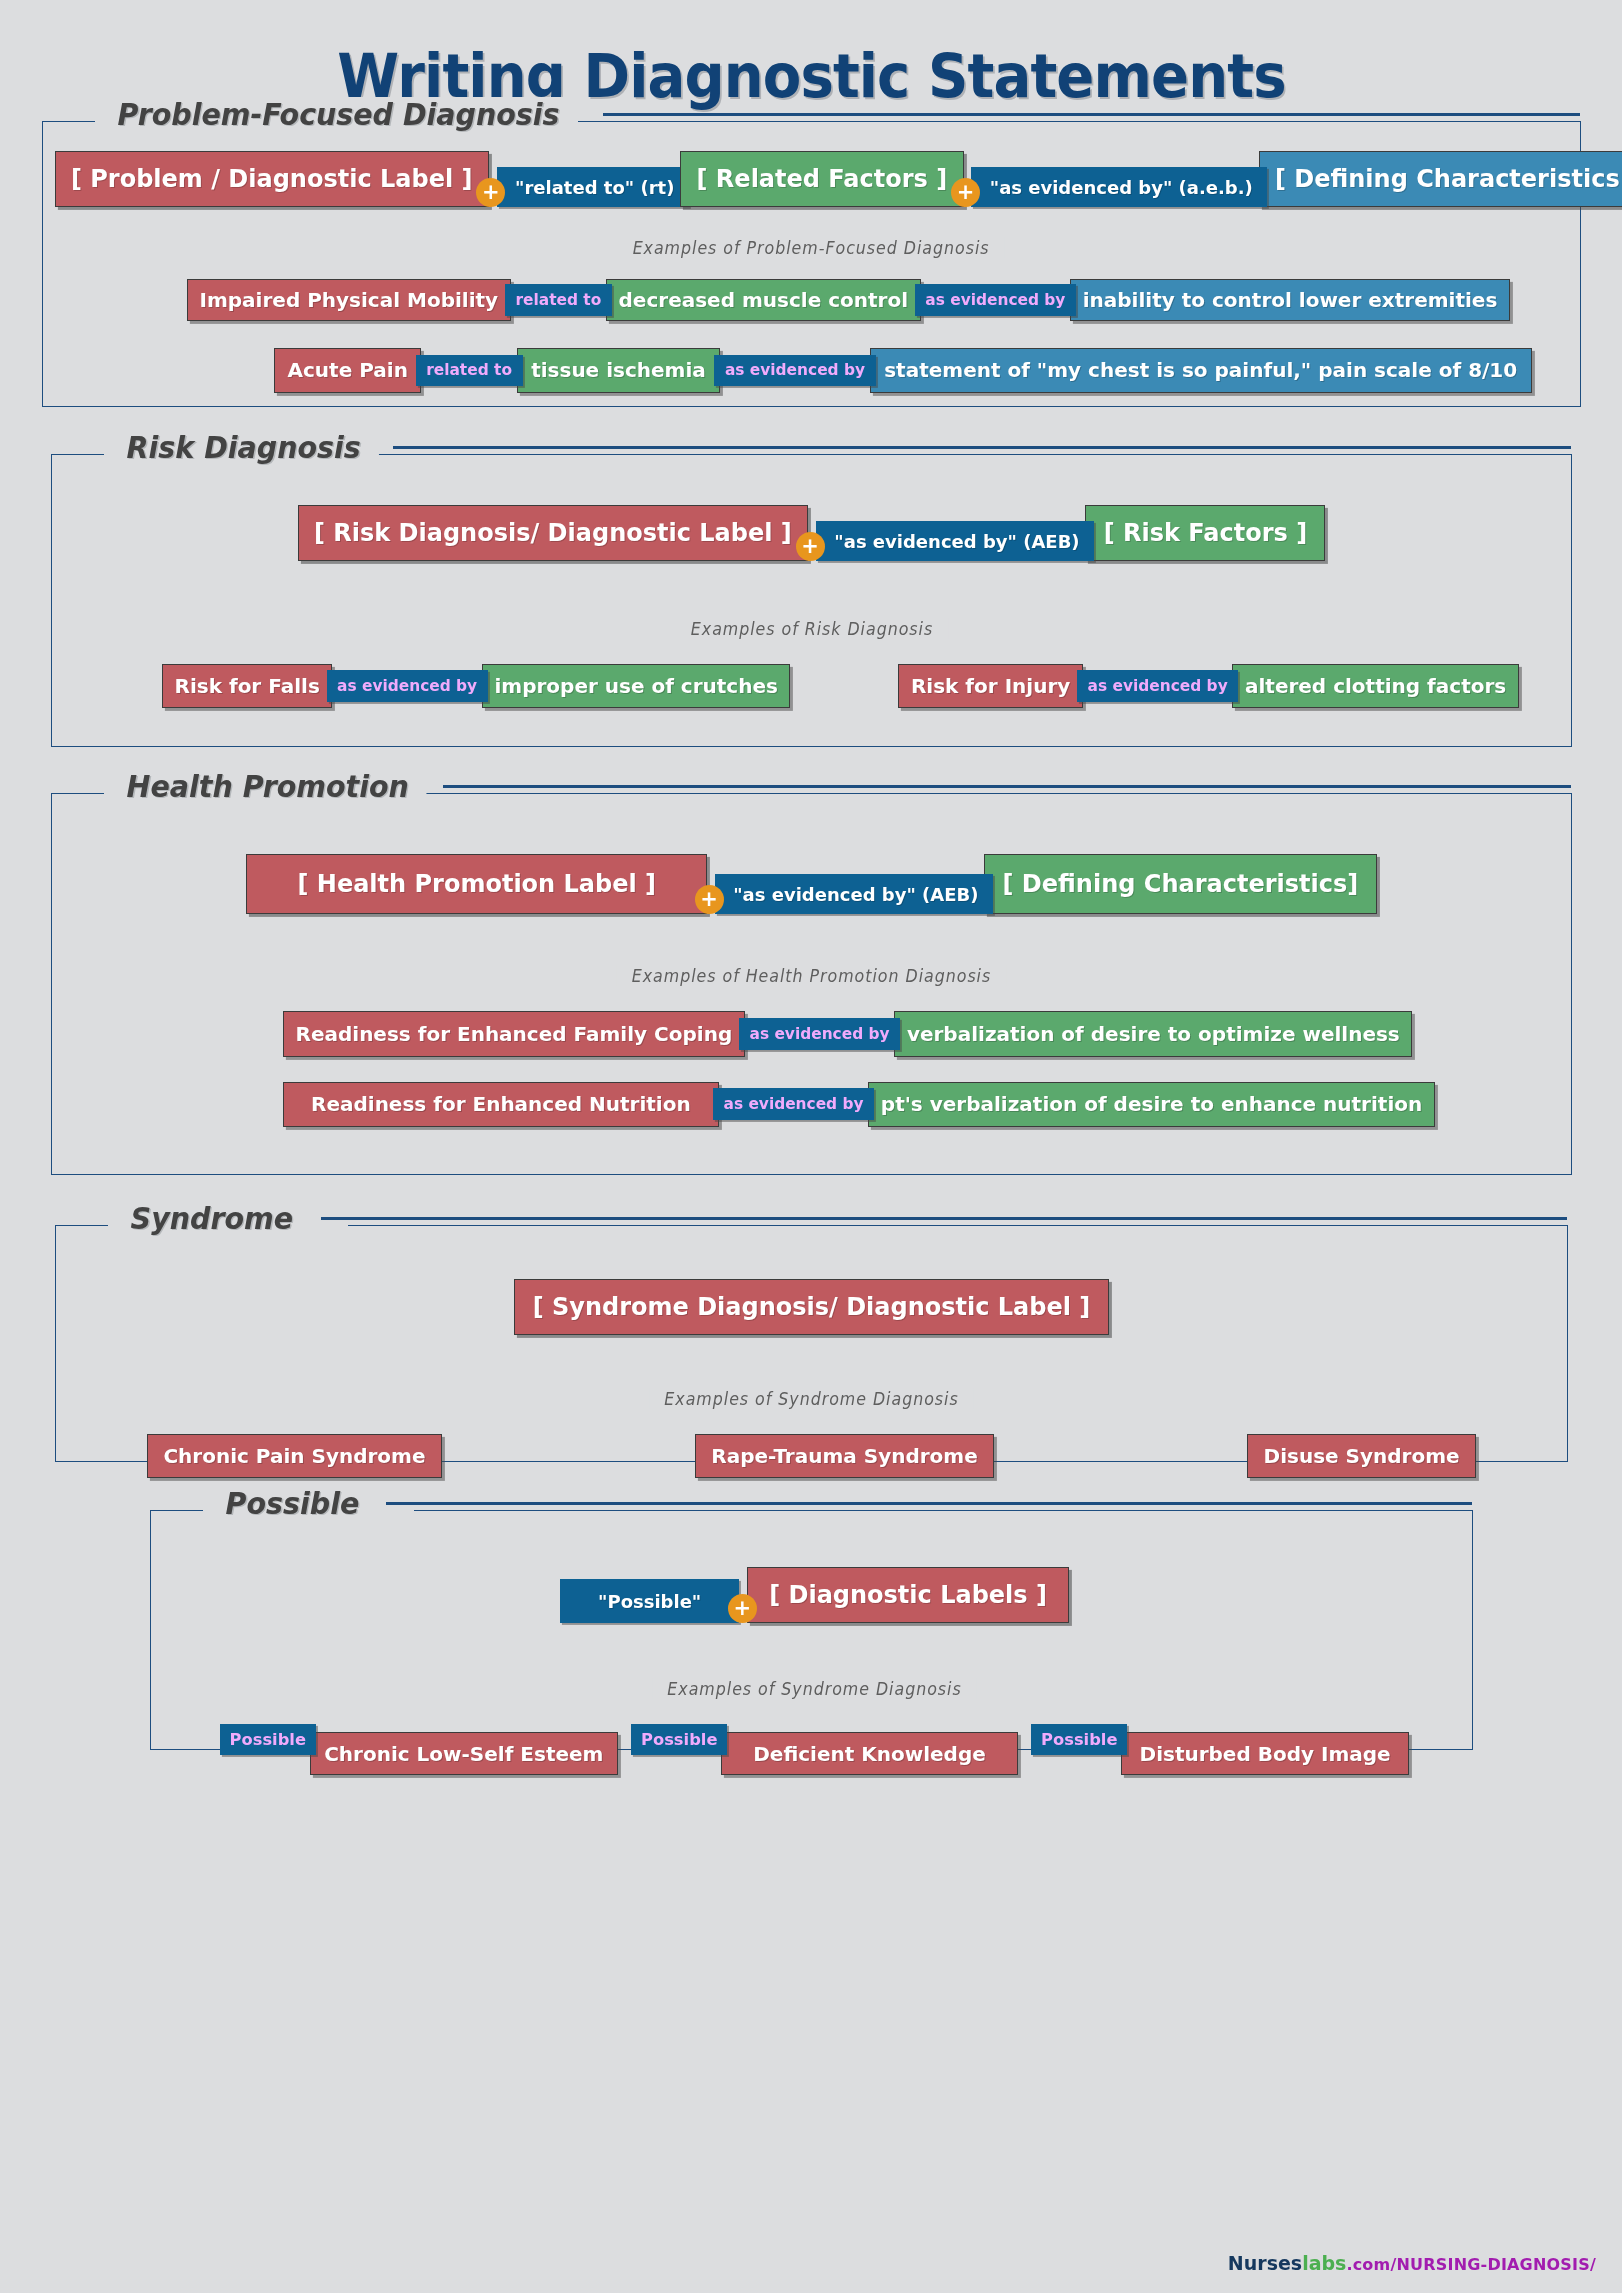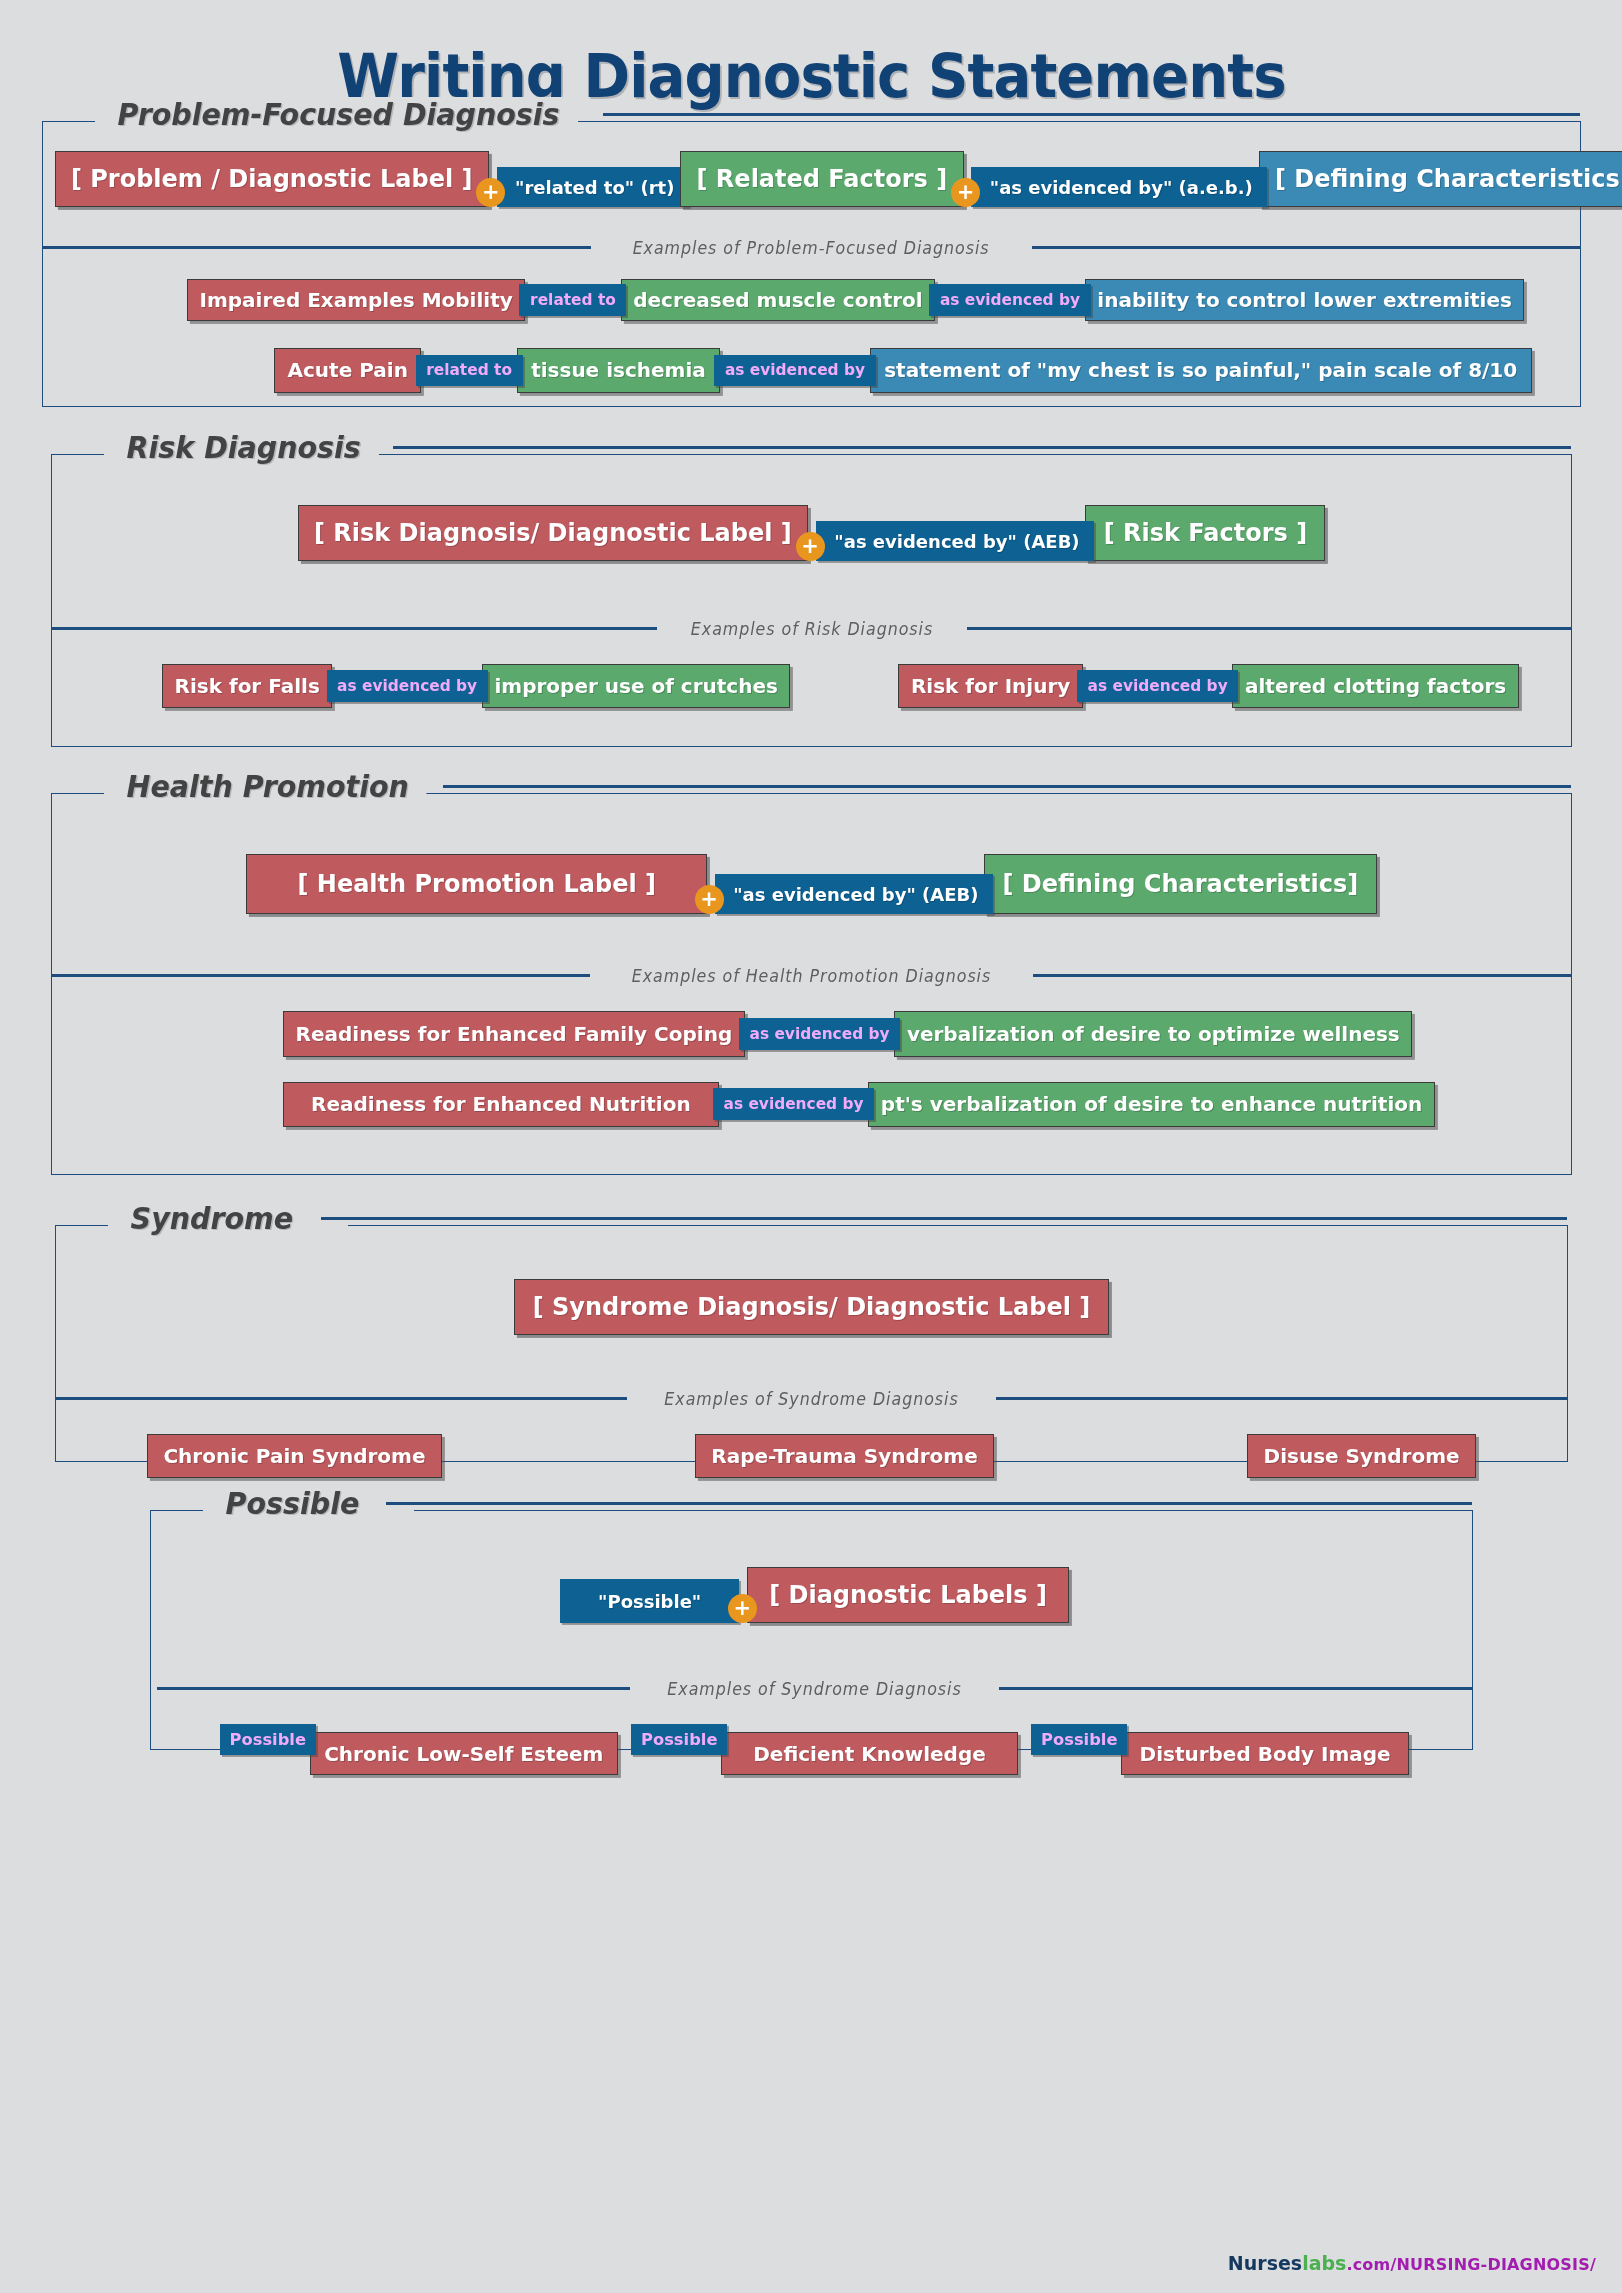--- a/index.html
+++ b/index.html
@@ -105,21 +105,21 @@
     font-size:21px;
     line-height:1;
     z-index:6;
     flex:0 0 auto;
   }
 
   
   .ex-divider{
     position:relative;
     display:flex;
-    align-items:center;
+    align-items:flex-start;
     border-top:1.9px solid #1d4d7f;
     margin:0;
   }
   .ex-divider .dl, .ex-divider .dr{
     flex:1; height:2.9px; background:#1d4d7f;
   }
   .ex-divider .dtext{
     background:#dcdddf;
     padding:0 17.3px;
     color:#5e5e5e;
@@ -202,21 +202,21 @@
 
   <div class="ex-wrap">
     <div class="ex-divider">
       <div class="div-mask"></div>
       <span class="dl"></span>
       <span class="dtext">Examples of Problem-Focused Diagnosis</span>
       <span class="dr"></span>
     </div>
 
     <div class="ex-row" style="margin:21px 0 0 144px;">
-      <div class="ex-chip red" style="font-size:20px;padding:7.7px 11.5px;margin-right:-5.8px;z-index:4;">Impaired Examples Mobility</div>
+      <div class="ex-chip red" style="font-size:20px;padding:7.7px 11.5px;margin-right:-5.8px;z-index:4;">Impaired Physical Mobility</div>
       <div class="ex-conn" style="margin-right:-5.8px;">related to</div>
       <div class="ex-chip green" style="font-size:20px;padding:7.7px 11.5px;margin-right:-5.8px;z-index:4;">decreased muscle control</div>
       <div class="ex-conn" style="margin-right:-5.8px;">as evidenced by</div>
       <div class="ex-chip blue" style="font-size:20px;padding:7.7px 11.5px;">inability to control lower extremities</div>
     </div>
 
     <div class="ex-row" style="margin:27px 0 0 231px;">
       <div class="ex-chip red" style="font-size:20px;padding:9.6px 12.5px;margin-right:-5.8px;z-index:4;">Acute Pain</div>
       <div class="ex-conn" style="margin-right:-5.8px;">related to</div>
       <div class="ex-chip green" style="font-size:20px;padding:9.6px 13.4px;margin-right:-5.8px;z-index:4;">tissue ischemia</div>

